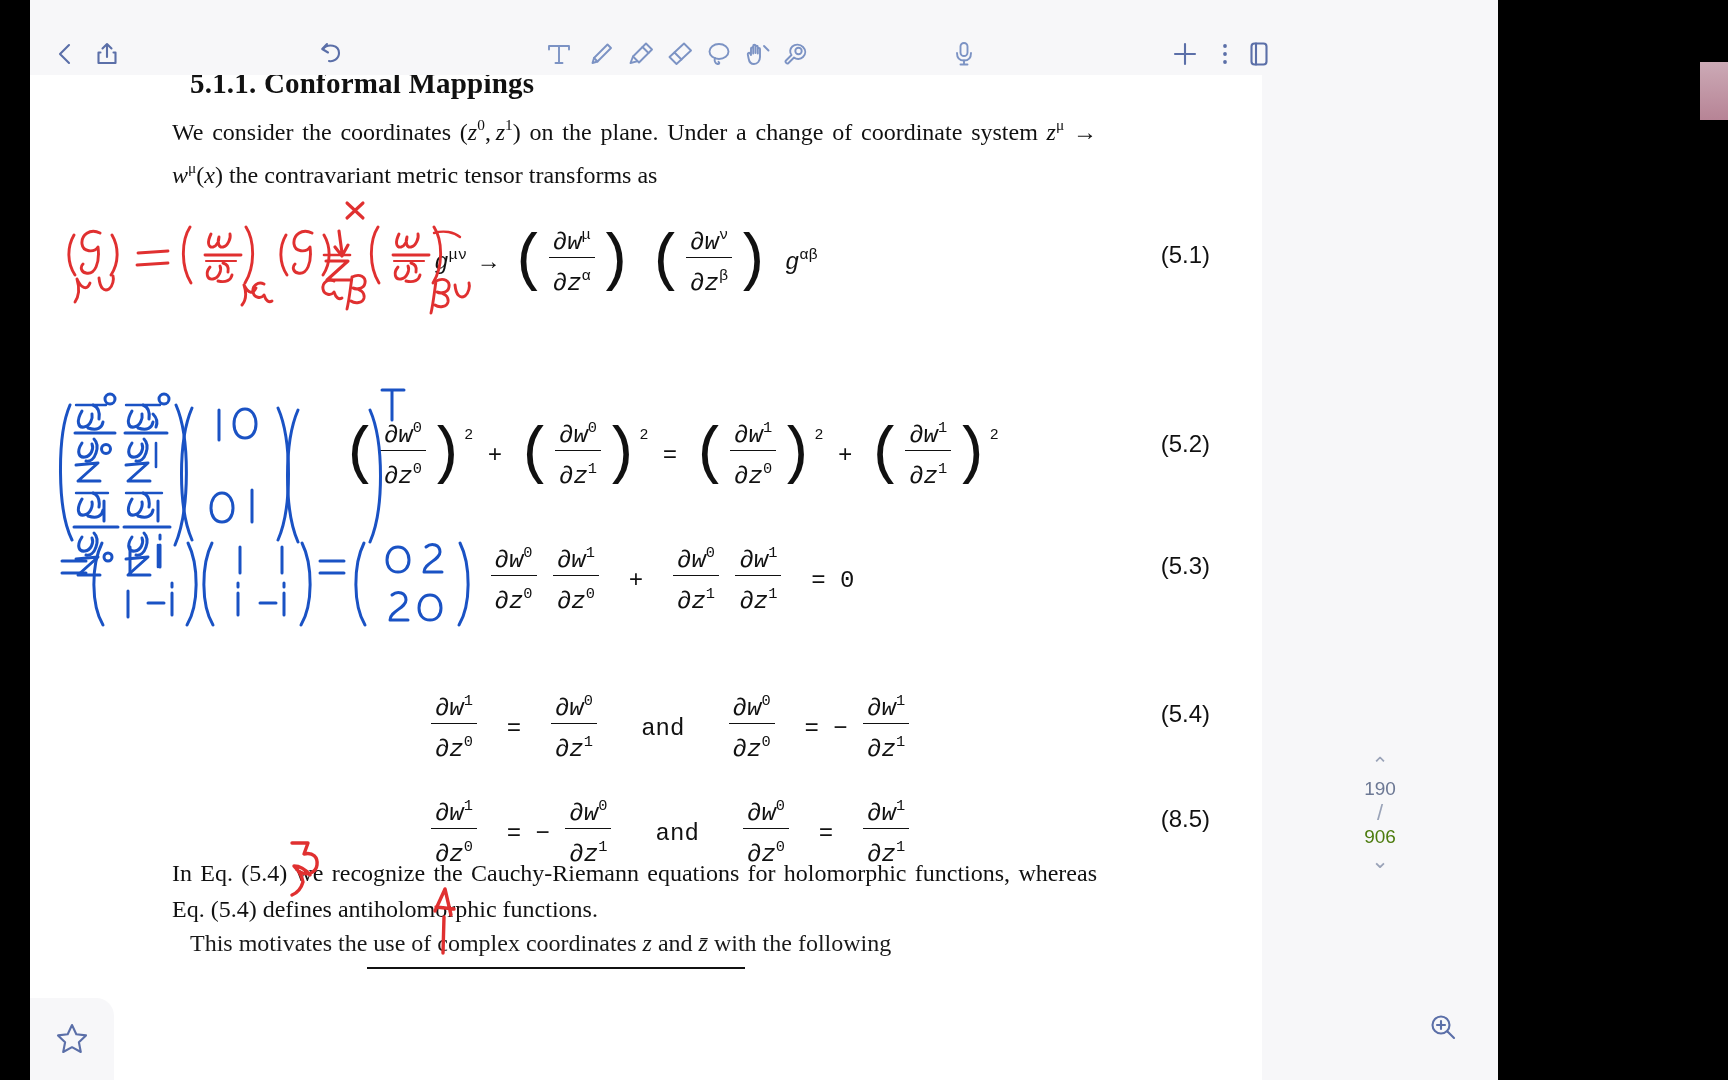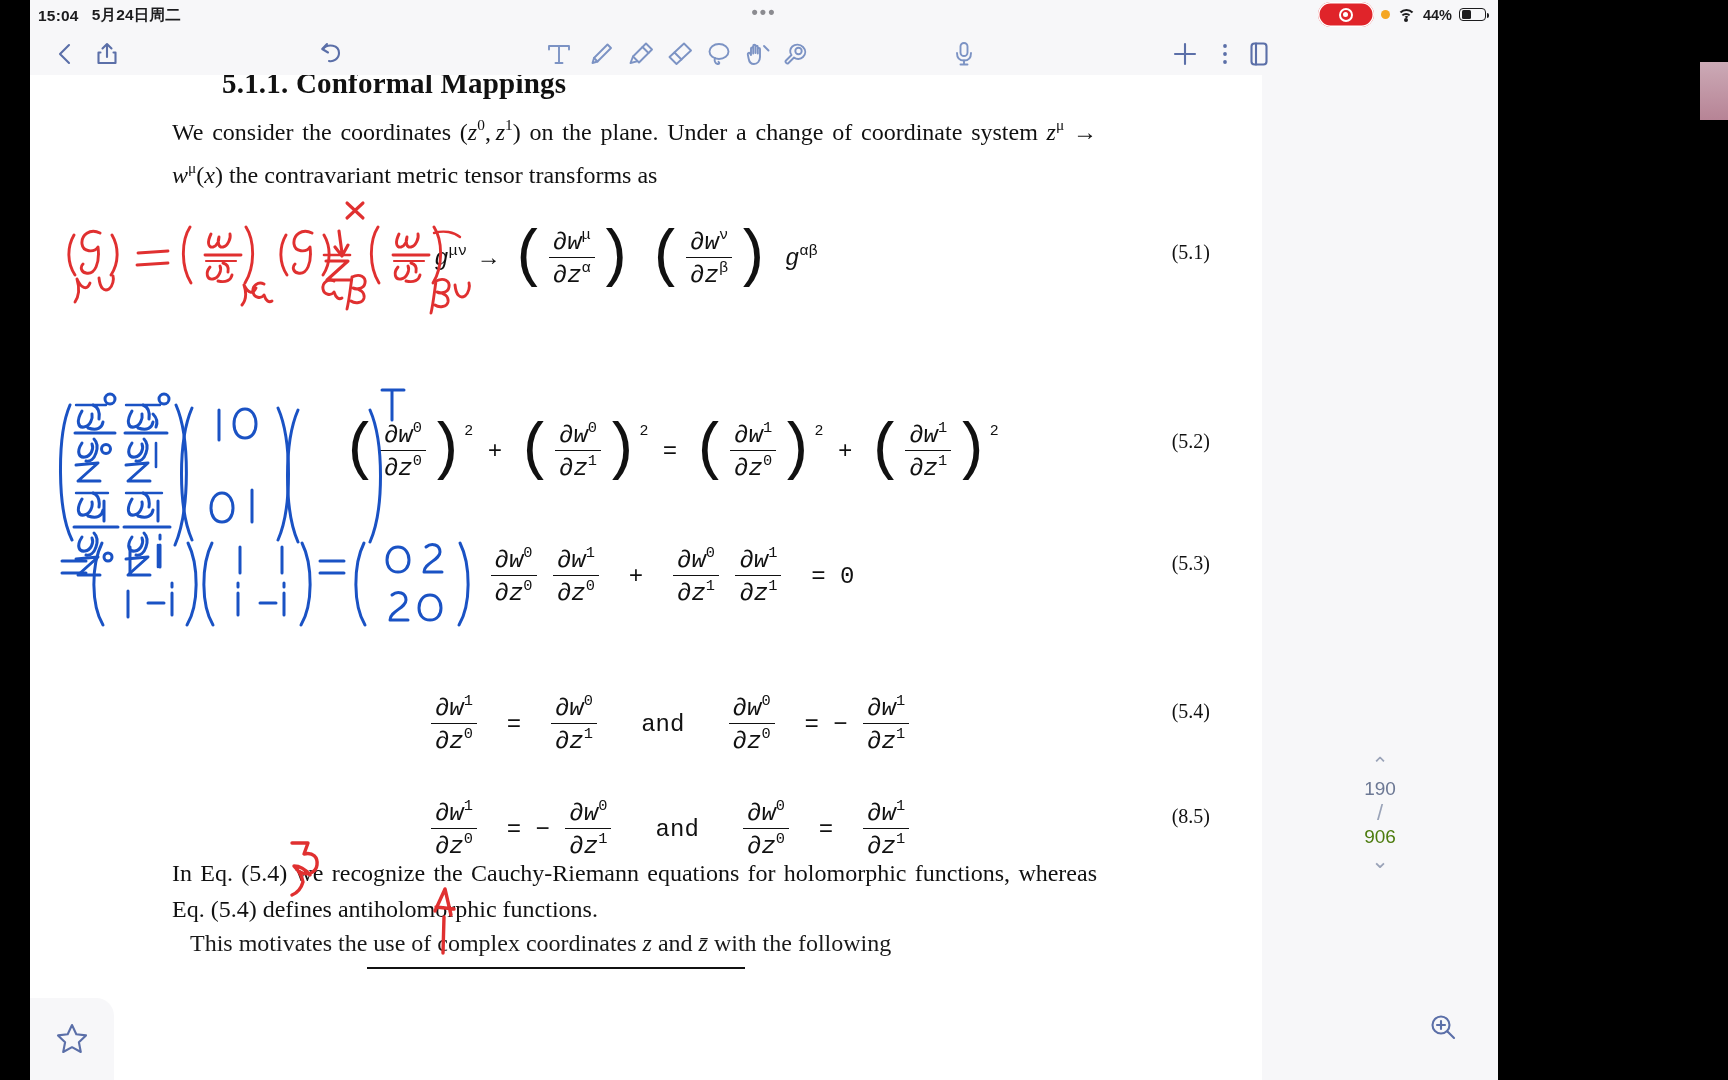--- a/index.html
+++ b/index.html
@@ -111,45 +111,44 @@
     font-family: "Liberation Serif", serif;
     color: #111;
   }
   .doc-inner { position: relative; width: 1232px; height: 1005px; }
 
   .head-sec {
     position: absolute; left: 160px; top: -8px;
     font-size: 29px; font-weight: bold;
     font-family: "Liberation Serif", serif;
     letter-spacing: .2px;
-    margin-left: 32px;
   }
   .para {
     position: absolute;
     font-size: 24px; line-height: 36px;
     text-align: justify;
     font-family: "Liberation Serif", serif;
   }
   .eqno {
     position: absolute; right: 52px;
-    font-size: 20px; font-family: Liberation Serif, serif; margin-left: 20px;
+    font-size: 24px; font-family: Liberation Sans, sans-serif; margin-left: 20px;
   }
   .eq {
     position: absolute;
     font-size: 24px; font-family: Liberation Mono, monospace;
     text-align: center;
   }
   sup.s { font-size: .64em; vertical-align: .62em; }
   sub.s { font-size: .64em; vertical-align: -.28em; }
   .it { font-style: italic; }
 
   
   .fr { display: inline-block; vertical-align: middle; text-align: center; line-height: 1.12; margin: 0 1px; }
   .fr .n { display: block; padding: 0 4px 1px 4px; }
-  .fr .d { display: block; padding: 2px 4px 0 4px; border-top: 1.3px solid #111; }
+  .fr .d { display: block; padding: 10px 4px 0 4px; border-top: 1.3px solid #111; }
   .bigparen { position: relative; display: inline-block; vertical-align: middle; }
   .bigparen > .pl, .bigparen > .pr {
     display: inline-block; font-size: 2.6em; line-height: .58; vertical-align: middle; font-weight: 300;
   }
   .sqsup { font-size: .62em; vertical-align: 1.5em; }
 
   
   .hand { position: absolute; left: 0; top: 0; width: 1232px; height: 1005px; pointer-events: none; }
 
   
@@ -193,45 +192,20 @@
 <body>
 
 <div id="app">
 
   <div class="bezel-left"></div>
   <div class="bezel-right"></div>
   <div class="pink-artifact"></div>
 
   <div class="device">
 
-    <div class="statusbar">
-      <div class="sb-left">
-        <span>15:04</span>
-        <span>5月24日周二</span>
-      </div>
-      <div class="sb-dots">•••</div>
-      <div class="sb-right">
-        <div class="rec-pill">
-          <span class="ring">
-              <i></i>
-            </span>
-        </div>
-        <div class="orange-dot"></div>
-        <div class="wifi">
-          <b class="a"></b>
-            <b class="b"></b>
-            <b class="c"></b>
-            <i></i>
-        </div>
-        <div class="batt-pct">44%</div>
-        <div class="batt">
-            <div class="fill" style="width:44%"></div>
-          </div>
-      </div>
-    </div>
 
     <div class="toolbar">
 
       <div class="tb-icon" style="left:18px">
         <svg width="22" height="26" viewBox="0 0 22 26">
             <path class="ink-d" d="M15 4 L6 13 L15 22"></path>
           </svg>
       </div>
 
       <div class="tb-icon" style="left:60px">

